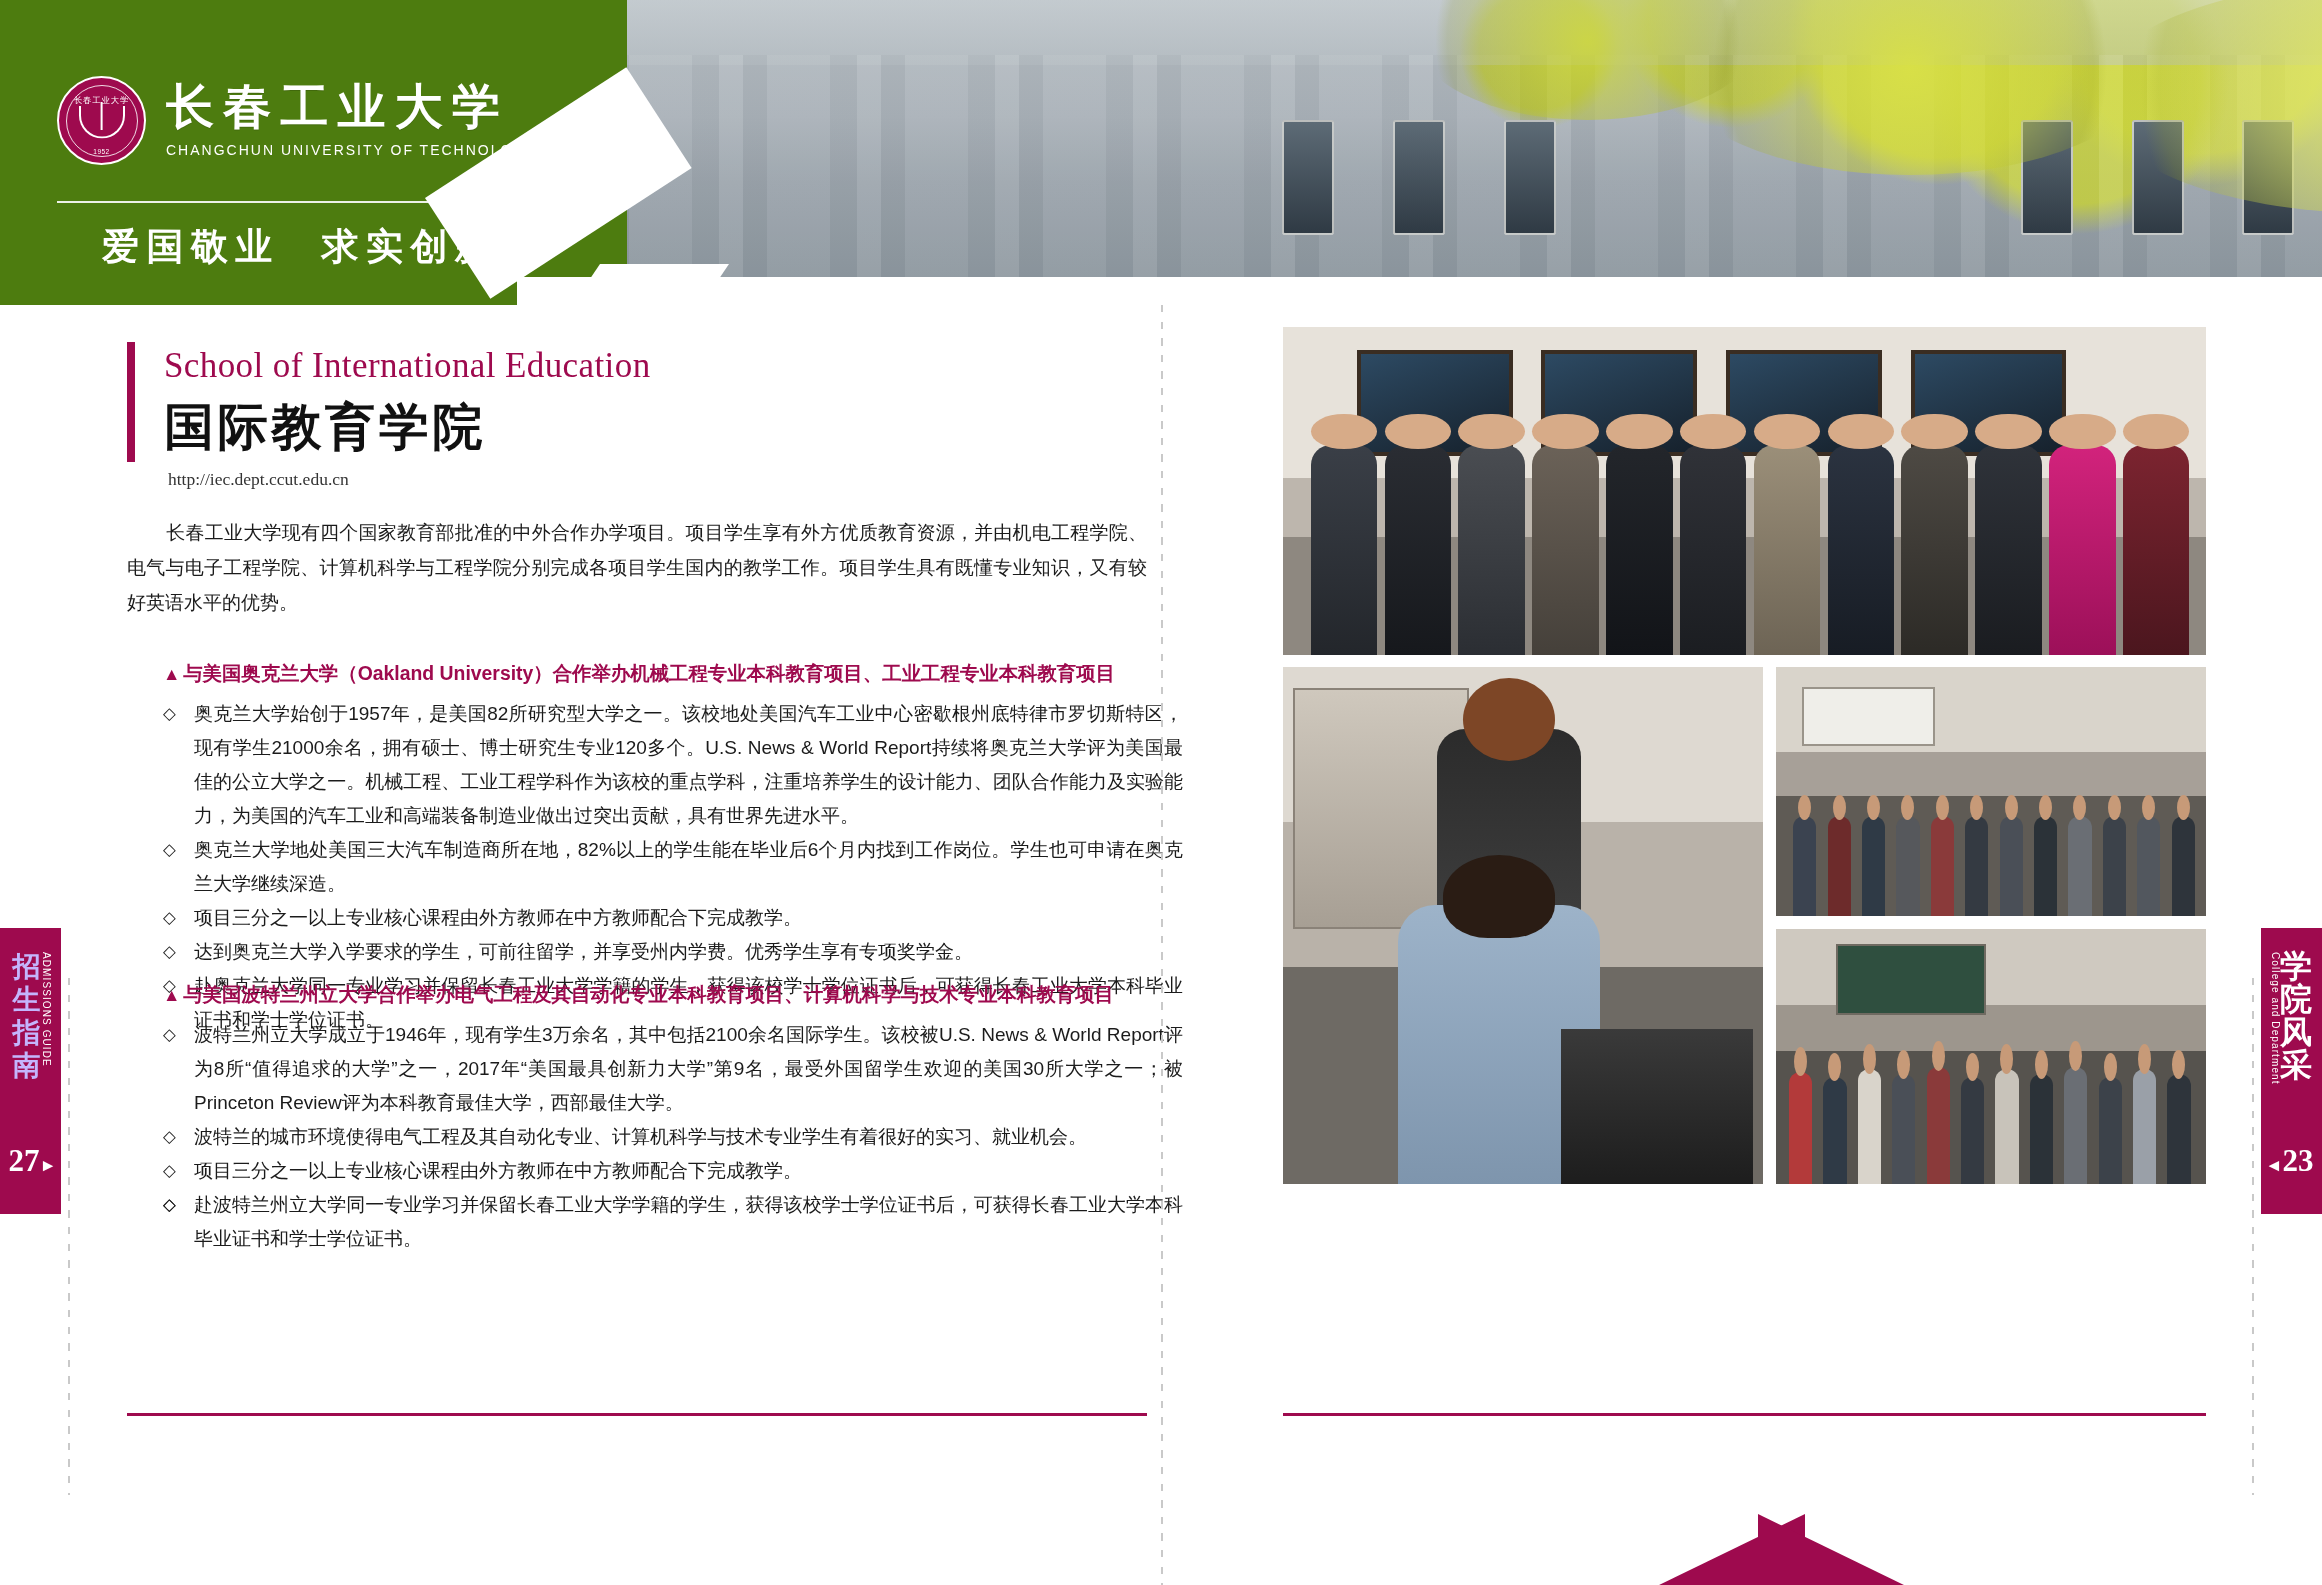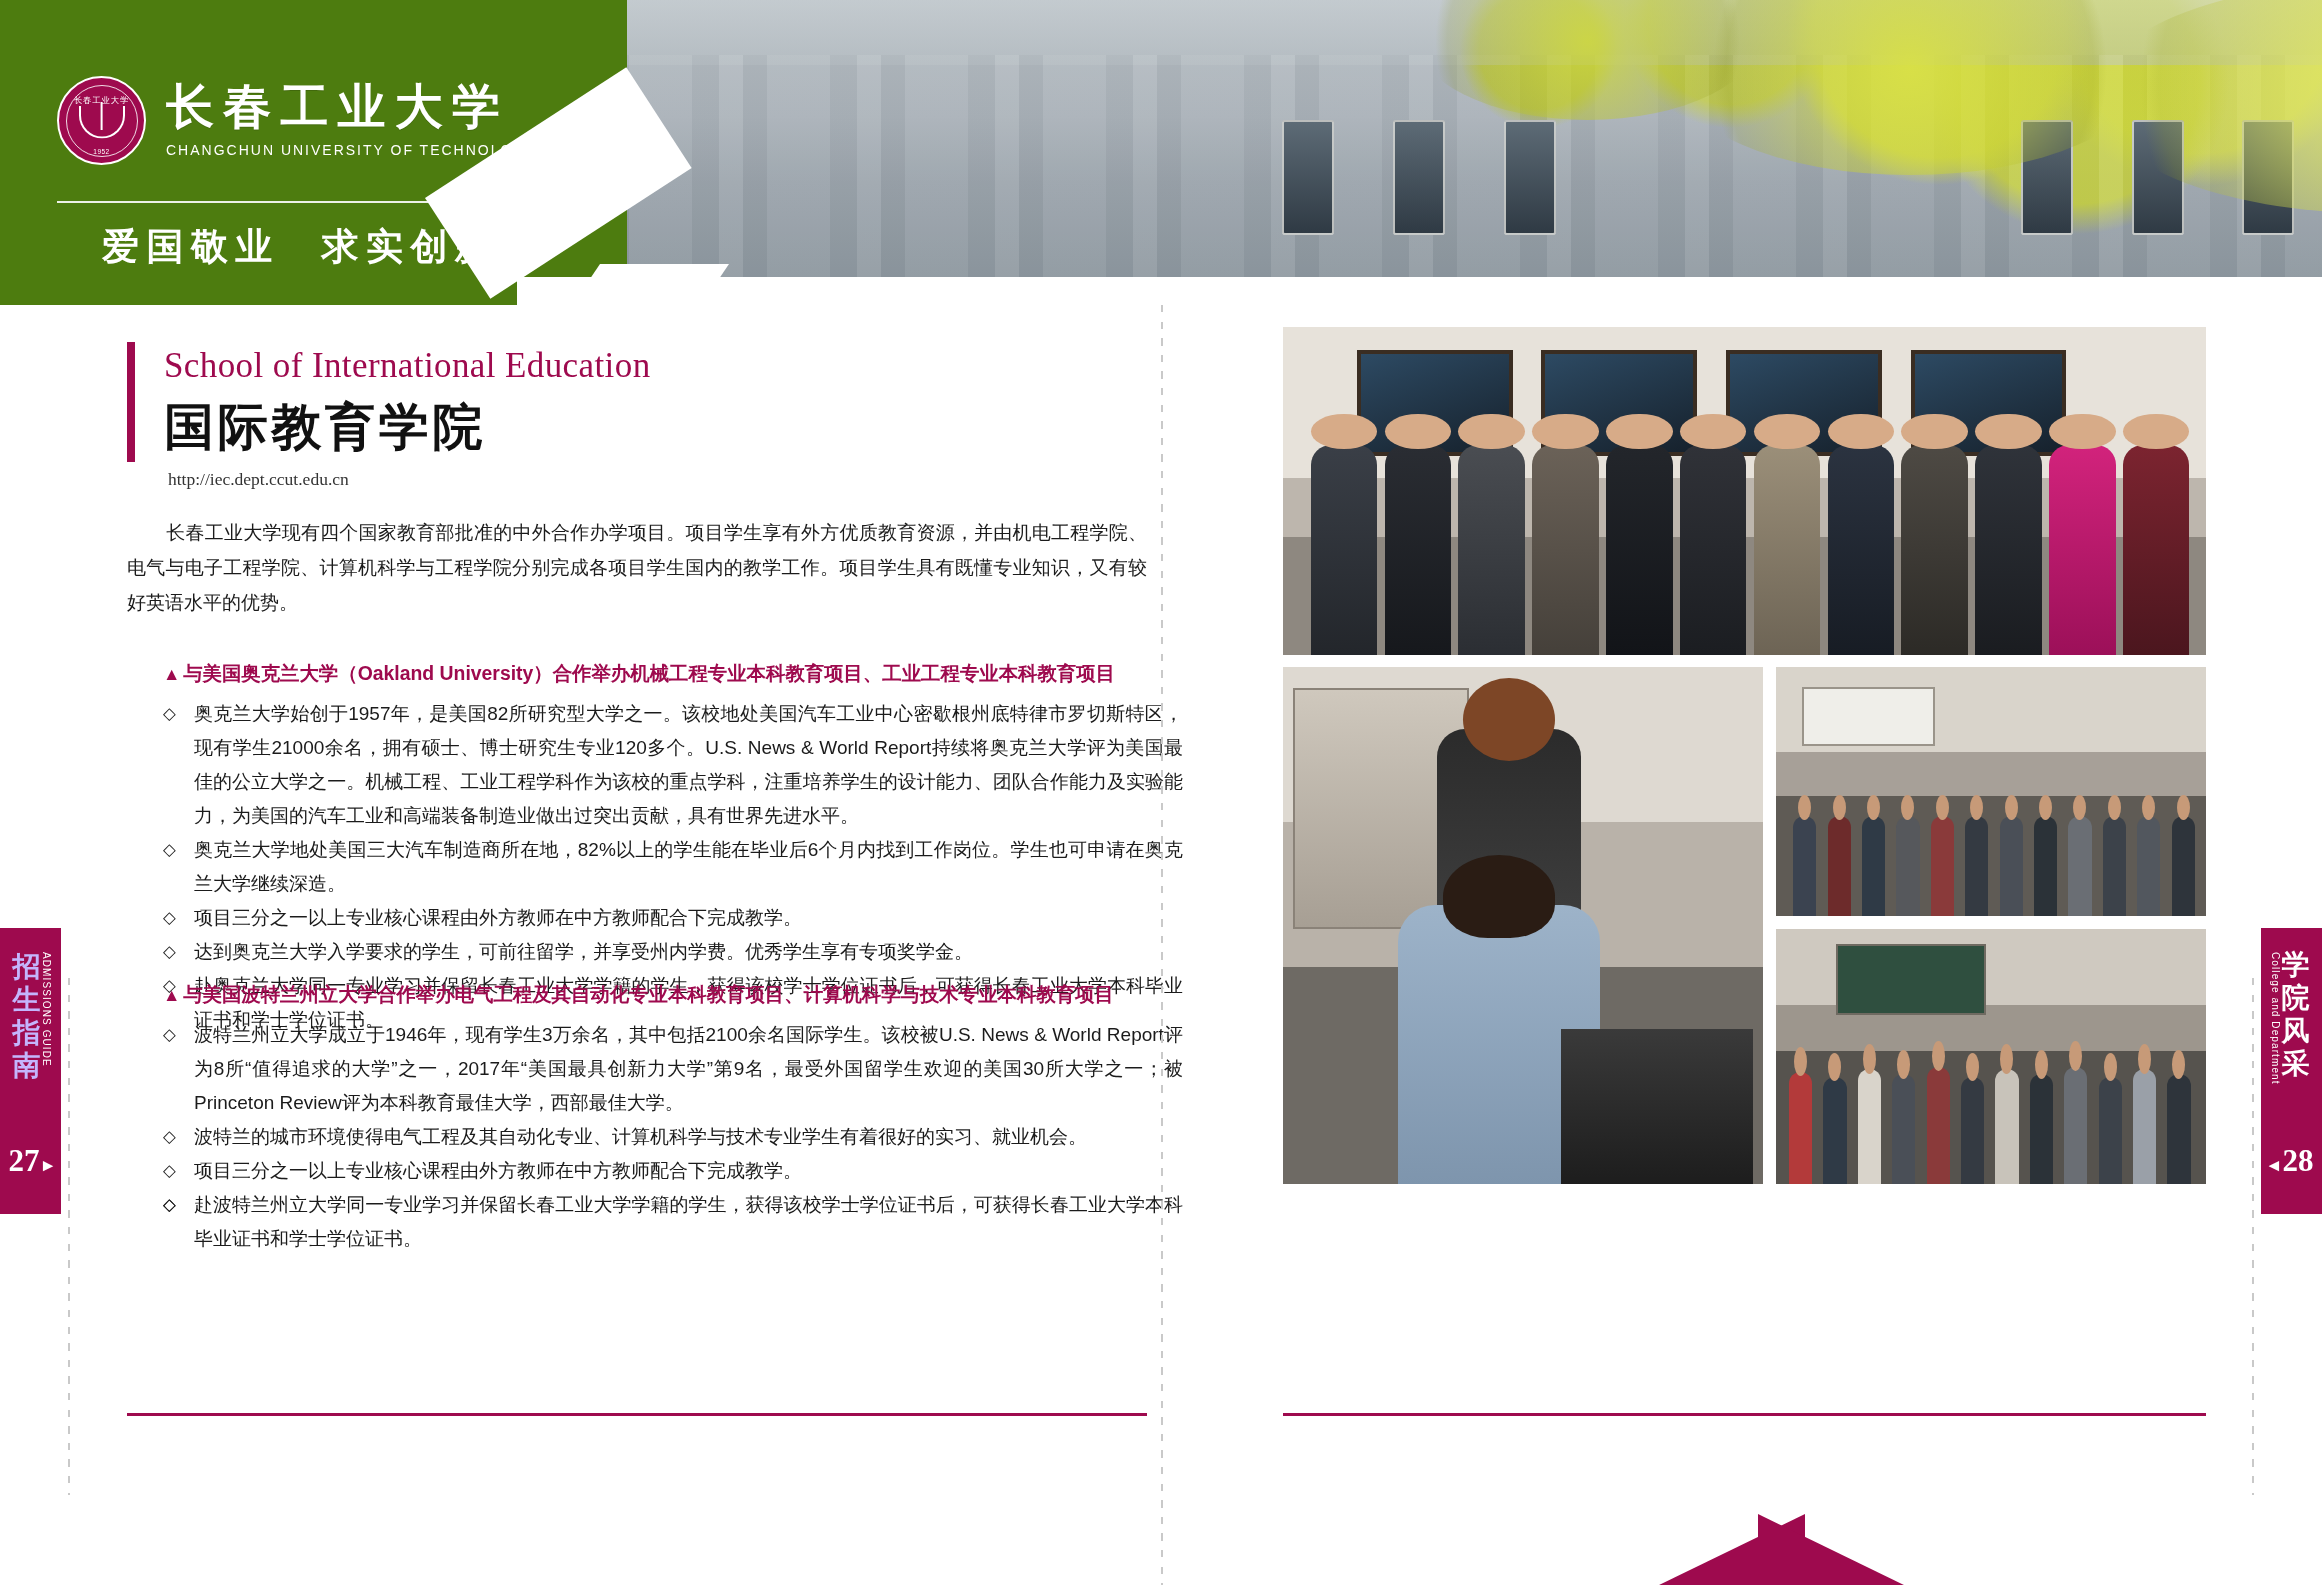--- a/index.html
+++ b/index.html
@@ -221,22 +221,22 @@
   .tab-left .t-num{
     position:absolute;left:0;bottom:35px;width:61px;color:#fff;font-size:31px;font-weight:bold;
     text-align:center;font-family:"Liberation Serif", serif;
   }
   .tab-left .t-num:after{content:"\25B8";font-size:18.5px;margin-left:3.7px;}
 
   .tab-right{
     position:absolute;right:0;top:928px;width:61px;height:286px;background:#9e0a4e;
   }
   .tab-right .t-cn{
-    position:absolute;right:11px;top:22px;width:31px;color:#fff;font-size:28px;font-weight:bold;
-    line-height:33px;text-align:center;font-family:Liberation Mono, monospace;
+    position:absolute;right:11px;top:22px;width:31px;color:#fff;font-size:32px;font-weight:bold;
+    line-height:33px;text-align:center;font-family:Liberation Sans, sans-serif;
   }
   .tab-right .t-en{
     position:absolute;right:41px;top:24px;color:#fff;font-size:10px;letter-spacing:1.1px;
     writing-mode:vertical-rl;
   }
   .tab-right .t-num{
     position:absolute;right:0;bottom:35px;width:61px;color:#fff;font-size:31px;font-weight:bold;
     text-align:center;font-family:"Liberation Serif", serif;
   }
   .tab-right .t-num:before{content:"\25C2";font-size:18.5px;margin-right:3.7px;}
@@ -486,21 +486,21 @@
 
   <div class="tab-left">
     <div class="t-cn">招生指南</div>
     <div class="t-en">ADMISSIONS GUIDE</div>
     <div class="t-num">27</div>
   </div>
 
   <div class="tab-right">
     <div class="t-cn">学院风采</div>
     <div class="t-en">College and Department</div>
-    <div class="t-num">28</div>
+    <div class="t-num">23</div>
   </div>
 
   <div class="gutter"></div>
   <div class="gutter-l"></div>
   <div class="gutter-r"></div>
 
   <div class="bot">
     <div class="chev-big-l"></div>
     <div class="chev-big-r"></div>
   </div>

